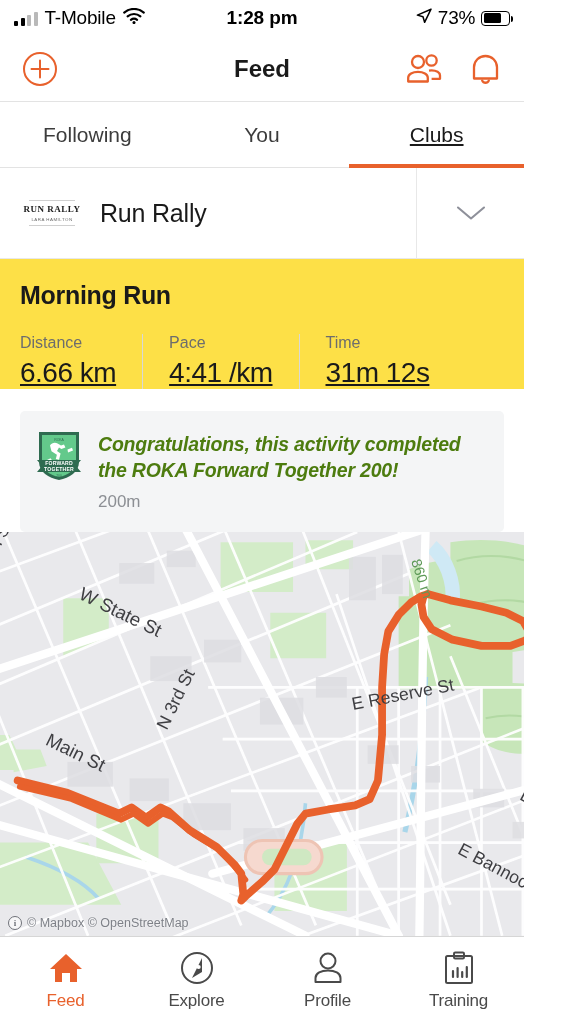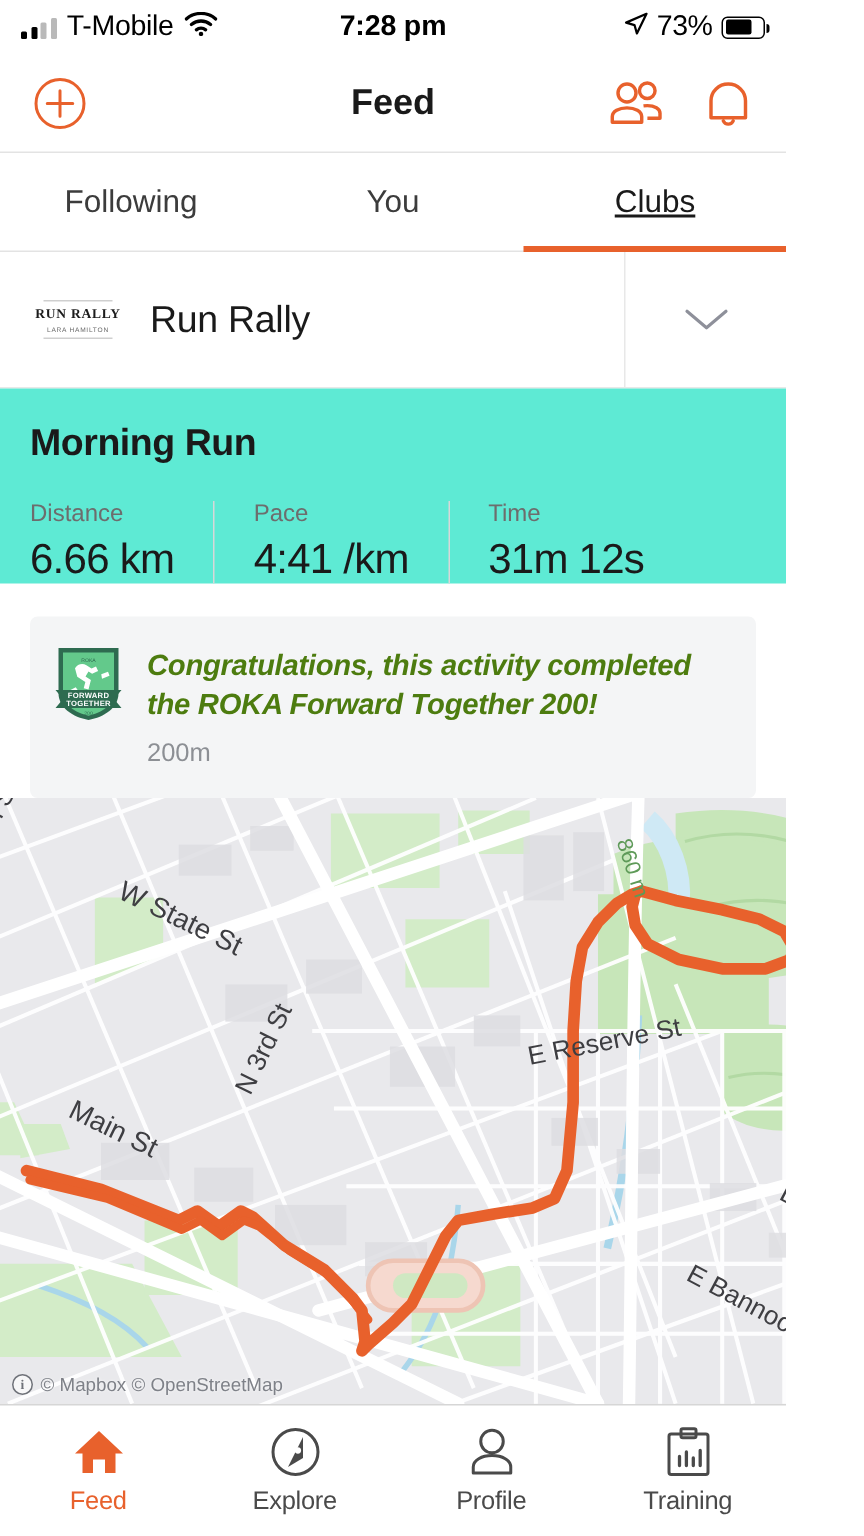--- a/index.html
+++ b/index.html
@@ -110,29 +110,29 @@
     text-transform: uppercase; white-space: nowrap;
   }
   .club-name { font-size: 25px; color: #1a1a1a; letter-spacing: -0.2px; }
   .club-expand {
     width: 108px; height: 100%;
     display: flex; align-items: center; justify-content: center;
     border-left: 1px solid #e8e8e8; cursor: pointer;
   }
 
   
-  .activity { padding: 22px 20px 0 20px; background: #5eead4; }
+  .activity { padding: 22px 20px 0 20px; background: #fde047; }
   .activity-title {
     font-size: 25px; font-weight: bold; color: #1a1a1a; letter-spacing: -0.3px;
   }
   .stats { display: flex; margin-top: 24px; }
   .stat { padding-right: 26px; }
   .stat + .stat { padding-left: 26px; border-left: 1px solid #d8d8d8; }
   .stat-label { font-size: 16px; color: #6d6d6d; margin-bottom: 5px; }
-  .stat-value { font-size: 28px; color: #1a1a1a; letter-spacing: -0.5px; }
+  .stat-value { font-size: 28px; color: #1a1a1a; letter-spacing: -0.5px; text-decoration: underline; }
 
   
   .achievement {
     margin: 22px 20px 0 20px;
     background: #f4f5f6; border-radius: 5px;
     padding: 18px 18px 20px 16px;
     display: flex; gap: 16px; align-items: flex-start;
   }
   .badge { width: 46px; height: 54px; flex: 0 0 46px; }
   .ach-text { padding-top: 2px; }
@@ -191,21 +191,21 @@
       <span class="carrier">T-Mobile</span>
       <span>
         <svg width="22" height="16" viewBox="0 0 22 16">
           <path d="M1.2 4.6a15 15 0 0 1 19.6 0" fill="none" stroke="#000" stroke-width="2.2" stroke-linecap="round"></path>
           <path d="M4.6 8.3a10 10 0 0 1 12.8 0" fill="none" stroke="#000" stroke-width="2.2" stroke-linecap="round"></path>
           <path d="M7.9 11.9a5 5 0 0 1 6.2 0" fill="none" stroke="#000" stroke-width="2.2" stroke-linecap="round"></path>
           <circle cx="11" cy="14.6" r="1.5" fill="#000"></circle>
         </svg>
       </span>
     </div>
-    <div class="sb-time">7:28 pm</div>
+    <div class="sb-time">1:28 pm</div>
     <div class="sb-right">
       <span>
         <svg width="16" height="16" viewBox="0 0 16 16">
           <path d="M15 1.2 1.4 7.1l5.6 1.6 1.6 5.6z" fill="none" stroke="#000" stroke-width="1.5" stroke-linejoin="round"></path>
         </svg>
       </span>
       <span class="battery-pct">73%</span>
       <span class="batt">
           <b></b>
         </span>

